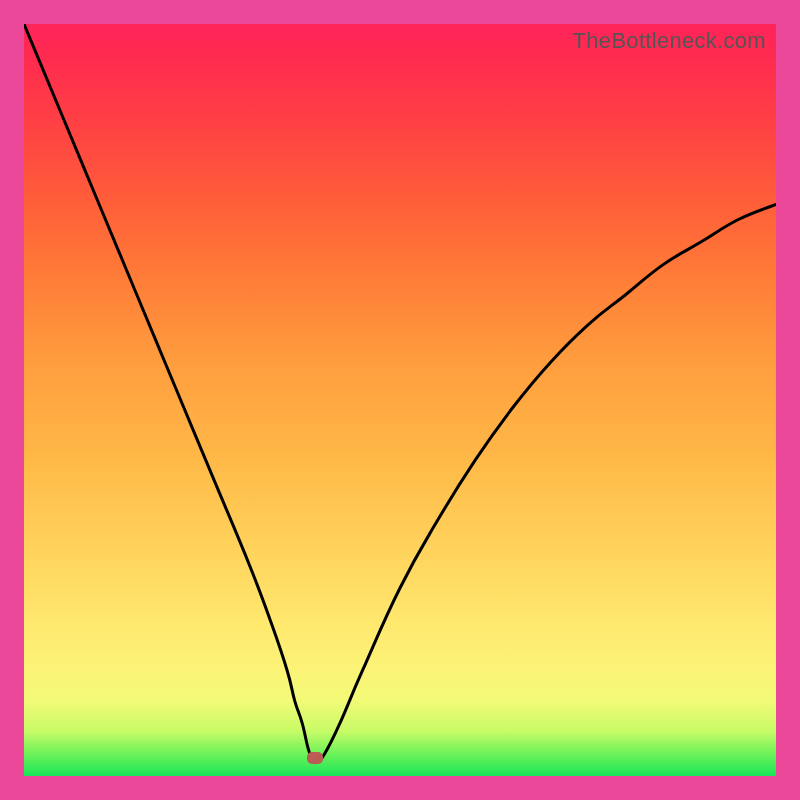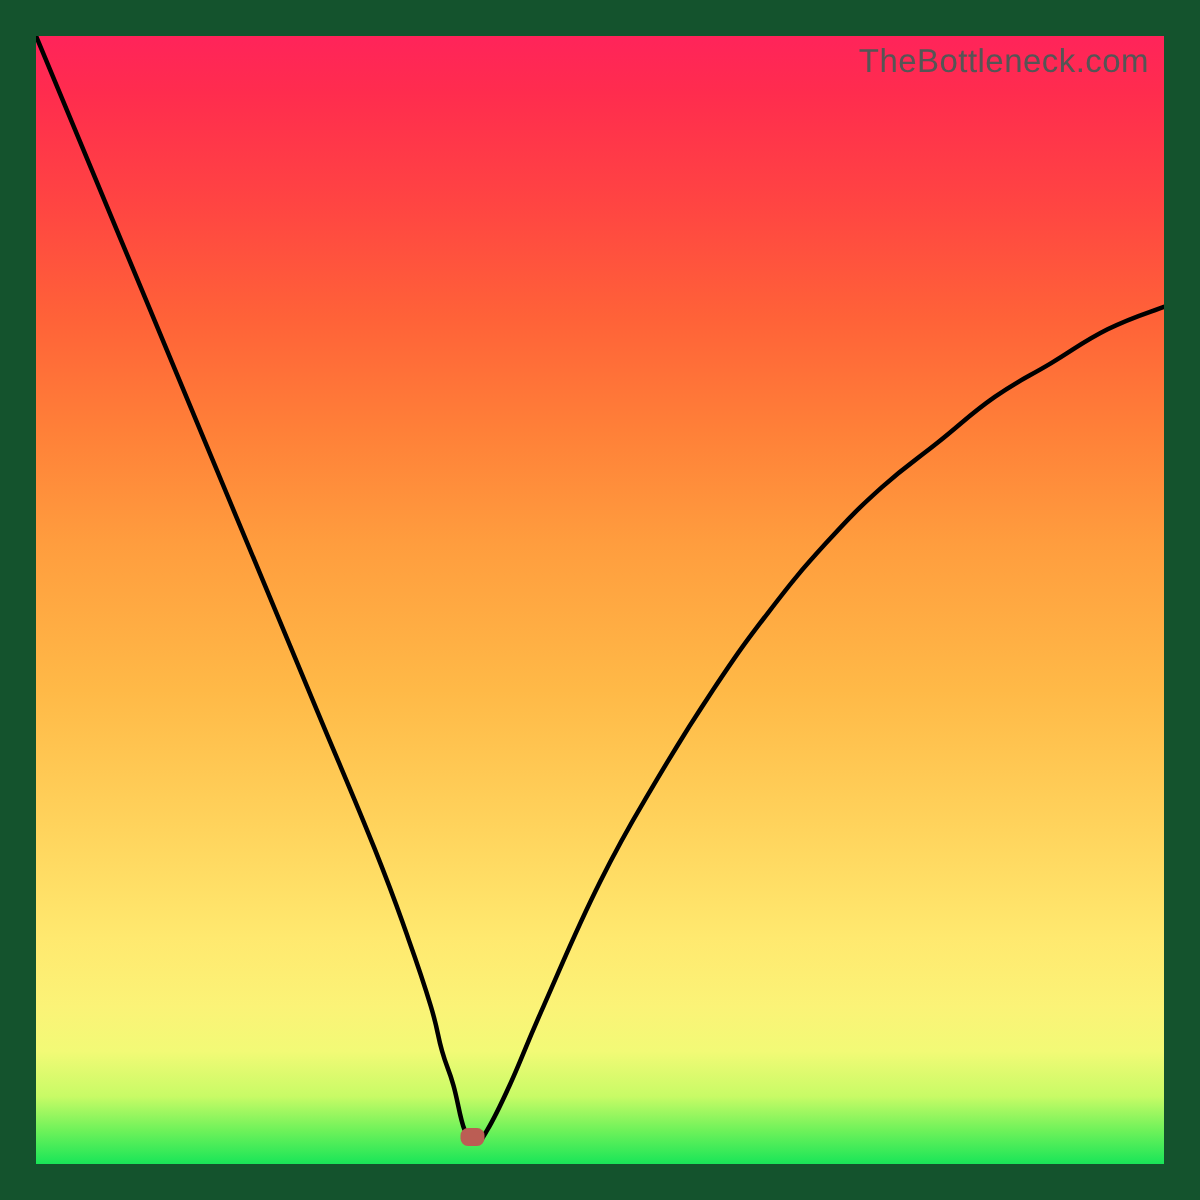--- a/index.html
+++ b/index.html
@@ -8,21 +8,21 @@
     height: 800px;
     background: #000;
     position: relative;
     font-family: Arial, sans-serif;
   }
   .outer-frame {
     position: absolute;
     top: 0; left: 0;
     width: 800px;
     height: 800px;
-    background: #14532d;
+    background: #ec4899;
   }
   .plot-area {
     position: absolute;
     top: 24px;
     left: 24px;
     width: 752px;
     height: 752px;
     background: linear-gradient(to top,
       #19e558 0%,
       #6ff25a 3%,

